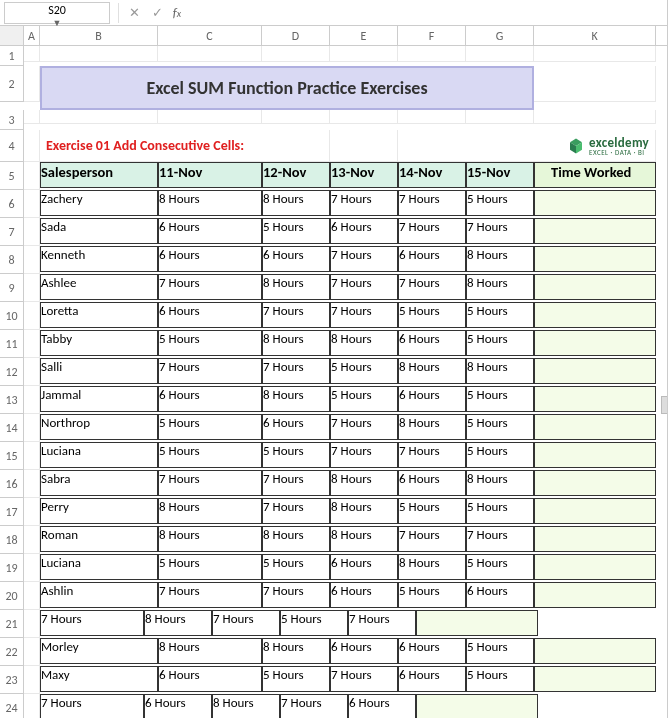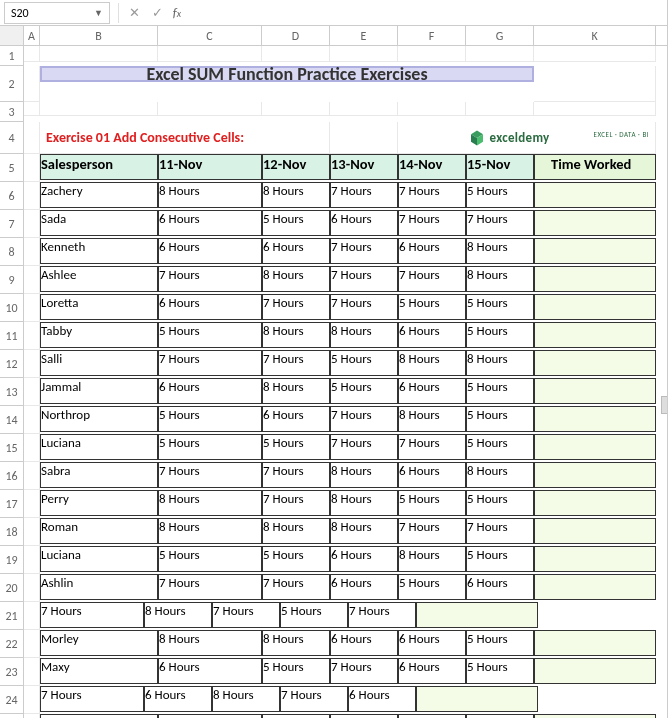--- a/index.html
+++ b/index.html
@@ -1,37 +1,37 @@
 <!DOCTYPE html>
 <html><head>
 <meta charset="utf-8">
 <style>
 * { box-sizing: border-box; margin: 0; padding: 0; }
 body { font-family: 'Calibri', 'Segoe UI', sans-serif; background: #fff; width: 668px; height: 718px; overflow: hidden; position: relative; border-right: 1px solid #ccc; }
 .namebox-row { display: flex; align-items: center; height: 26px; border-bottom: 1px solid #ccc; background: #fff; }
-.namebox { width: 106px; height: 22px; margin: 2px 4px; border: 1px solid #ccc; display: flex; align-items: center; padding: 0 6px; font-size: 12px; justify-content: space-between; background: #fff; }
+.namebox { width: 106px; height: 22px; margin: 2px 4px; border: 1px solid #ccc; display: flex; align-items: center; padding: 0 6px; font-size: 12px; justify-content: space-between; background: #fff; flex-direction: column; }
 .namebox-dd { font-size: 9px; color: #666; }
 .fx-sep { width: 1px; height: 20px; background: #e0e0e0; margin: 0 4px; }
 .fx-btn { font-size: 13px; color: #999; padding: 0 6px; cursor: default; }
 .fx-btn.check { color: #999; }
 .fx-label { font-style: italic; font-size: 13px; color: #666; padding: 0 4px; }
 .fx-input { flex: 1; height: 22px; border: none; font-size: 12px; padding: 0 4px; }
 .grid-area { position: relative; }
 .col-headers { display: flex; height: 20px; background: #fff; border-bottom: 1px solid #ccc; position: sticky; top: 0; }
 .corner { width: 24px; border-right: 1px solid #ccc; background: #f0f0f0; }
 .ch { border-right: 1px solid #ccc; display: flex; align-items: center; justify-content: center; font-size: 12px; color: #666; background: #fff; }
 .rows { }
 .row { display: flex; min-height: 20px; }
 .rh { width: 24px; border-right: 1px solid #ccc; border-bottom: 1px solid #ccc; display: flex; align-items: center; justify-content: center; font-size: 12px; color: #666; background: #fff; flex-shrink: 0; }
 .cell { border-right: 1px solid #e8e8e8; border-bottom: 1px solid #e8e8e8; padding: 0; display: flex; align-items: center; justify-content: center; font-size: 13px; }
-.merged-title { background: #d9d9f3; border: 2px solid #b0b0e0; font-size: 18px; font-weight: bold; color: #333; height: 16px; display: flex; align-items: center; justify-content: center; }
+.merged-title { background: #d9d9f3; border: 2px solid #b0b0e0; font-size: 18px; font-weight: bold; color: #333; height: 44px; display: flex; align-items: center; justify-content: center; }
 .exercise-label { color: #e02020; font-weight: bold; font-size: 14px; padding-left: 6px; justify-content: flex-start; }
 .logo-wrap { display: flex; align-items: center; gap: 4px; }
 .logo-icon { width: 18px; height: 18px; position: relative; }
-.logo-text { display: flex; flex-direction: row; line-height: 1; gap: 44px; }
+.logo-text { display: flex; flex-direction: column; line-height: 1; }
 .logo-text .big { font-size: 13px; font-weight: bold; color: #2a6b3f; letter-spacing: 0.3px; }
 .logo-text .small { font-size: 7px; color: #2a6b3f; letter-spacing: 0.5px; }
 .th { background: #d9f2e6; font-weight: bold; font-size: 14.5px; border: 1px solid #333; height: 26px; }
 .th.tw { background: #e6f7d9; padding-left: 16px; }
 .td { border: 1px solid #333; height: 26px; font-size: 13px; }
 .td.tw { background: #f4fce8; }
 .cw-A { width: 16px; } .cw-B { width: 118px; } .cw-C { width: 104px; }
 .cw-D { width: 68px; } .cw-E { width: 68px; } .cw-F { width: 68px; }
 .cw-G { width: 68px; } .cw-K { width: 122px; }
 .scroll-tab { position: absolute; right: 0; top: 370px; width: 6px; height: 18px; background: #ddd; border: 1px solid #bbb; border-right: none; }

